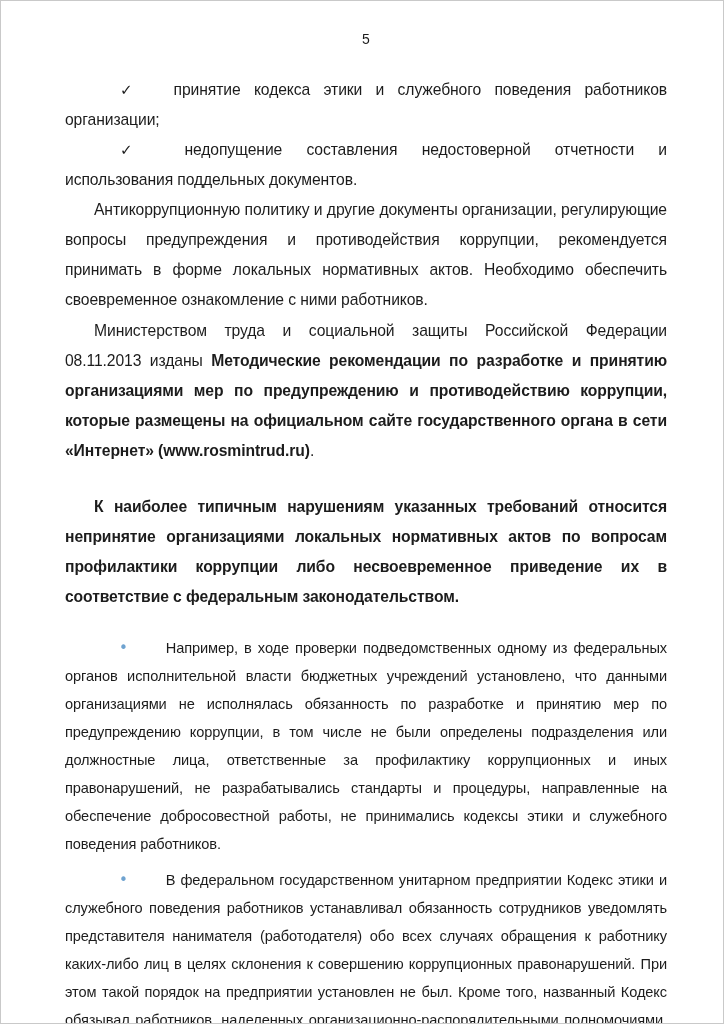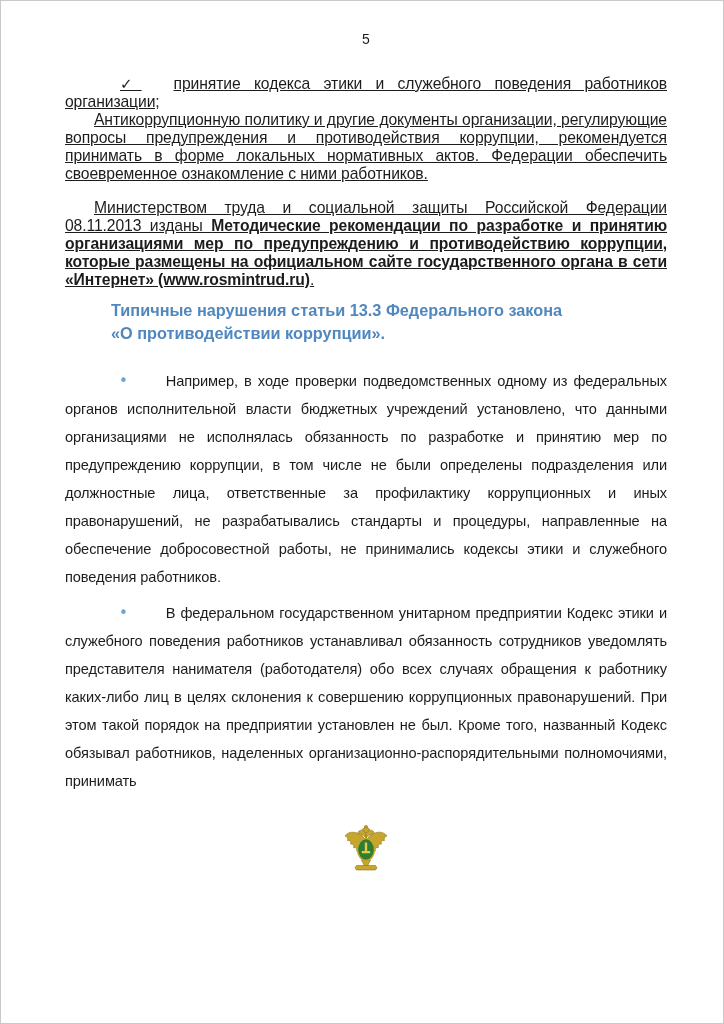--- a/index.html
+++ b/index.html
@@ -23,37 +23,36 @@
   .content { padding: 30px 56px 0 64px; }
 
   .page-num {
     text-align: center;
     font-size: 14px;
     margin: 0 0 28px 0;
   }
 
   .body-text {
     font-size: 15.7px;
-    line-height: 18px;
+    line-height: 30px;
     text-align: justify;
     letter-spacing: -0.1px;
     margin: 0;
-    text-decoration: underline;
   }
 
   .check-item { text-indent: 55px; }
   .check-mark {
     font-family: "DejaVu Sans", sans-serif;
     font-weight: bold;
     font-size: 15px;
   }
   .sp-check { display: inline-block; width: 32px; }
 
   .para { text-indent: 29px; }
-  .para-gap { margin-top: 16px; }
+  .para-gap { margin-top: 1px; }
   .bold { font-weight: bold; }
 
   .section-heading {
     margin: 10px 0 0 46px;
     color: var(--heading-blue);
     font-weight: bold;
     font-size: 16.3px;
     line-height: 23px;
   }
 
@@ -86,31 +85,29 @@
 </style>
 </head>
 <body>
 
 <div class="content">
 
   <p class="page-num">5</p>
 
   <div>
     <p class="body-text check-item"><span class="check-mark">✓</span><span class="sp-check"></span><span>принятие кодекса этики и служебного поведения работников организации;</span></p>
+    <p class="body-text check-item"><span class="check-mark">✓</span><span class="sp-check"></span><span>недопущение составления недостоверной отчетности и использования поддельных документов.</span></p>
   </div>
 
-  <p class="body-text para">Антикоррупционную политику и другие документы организации, регулирующие вопросы предупреждения и противодействия коррупции, рекомендуется принимать в форме локальных нормативных актов. Федерации обеспечить своевременное ознакомление с ними работников.</p>
+  <p class="body-text para">Антикоррупционную политику и другие документы организации, регулирующие вопросы предупреждения и противодействия коррупции, рекомендуется принимать в форме локальных нормативных актов. Необходимо обеспечить своевременное ознакомление с ними работников.</p>
 
   <p class="body-text para para-gap"><span>Министерством труда и социальной защиты Российской Федерации 08.11.2013 изданы </span><span class="bold">Методические рекомендации по разработке и принятию организациями мер по предупреждению и противодействию коррупции, которые размещены на официальном сайте государственного органа в сети «Интернет» (www.rosmintrud.ru)</span><span>.</span></p>
 
-  <div class="section-heading">
-    <div>Типичные нарушения статьи 13.3 Федерального закона</div>
-    <div>«О противодействии коррупции».</div>
-  </div>
 
+  <p class="body-text para lead-bold">К наиболее типичным нарушениям указанных требований относится непринятие организациями локальных нормативных актов по вопросам профилактики коррупции либо несвоевременное приведение их в соответствие с федеральным законодательством.</p>
 
   <div>
     <p class="bullet-item"><span class="bullet-mark">•</span><span class="sp-bullet"></span><span>Например, в ходе проверки подведомственных одному из федеральных органов исполнительной власти бюджетных учреждений установлено, что данными организациями не исполнялась обязанность по разработке и принятию мер по предупреждению коррупции, в том числе не были определены подразделения или должностные лица, ответственные за профилактику коррупционных и иных правонарушений, не разрабатывались стандарты и процедуры, направленные на обеспечение добросовестной работы, не принимались кодексы этики и служебного поведения работников.</span></p>
     <p class="bullet-item"><span class="bullet-mark">•</span><span class="sp-bullet"></span><span>В федеральном государственном унитарном предприятии Кодекс этики и служебного поведения работников устанавливал обязанность сотрудников уведомлять представителя нанимателя (работодателя) обо всех случаях обращения к работнику каких-либо лиц в целях склонения к совершению коррупционных правонарушений. При этом такой порядок на предприятии установлен не был. Кроме того, названный Кодекс обязывал работников, наделенных организационно-распорядительными полномочиями, принимать</span></p>
   </div>
 
   <div class="emblem-wrap">
     <svg width="46" height="52" viewBox="0 0 46 52" aria-hidden="true">
       <g fill="var(--emblem-gold)" stroke="var(--emblem-gold-dark)" stroke-width="0.6" stroke-linejoin="round">
 

